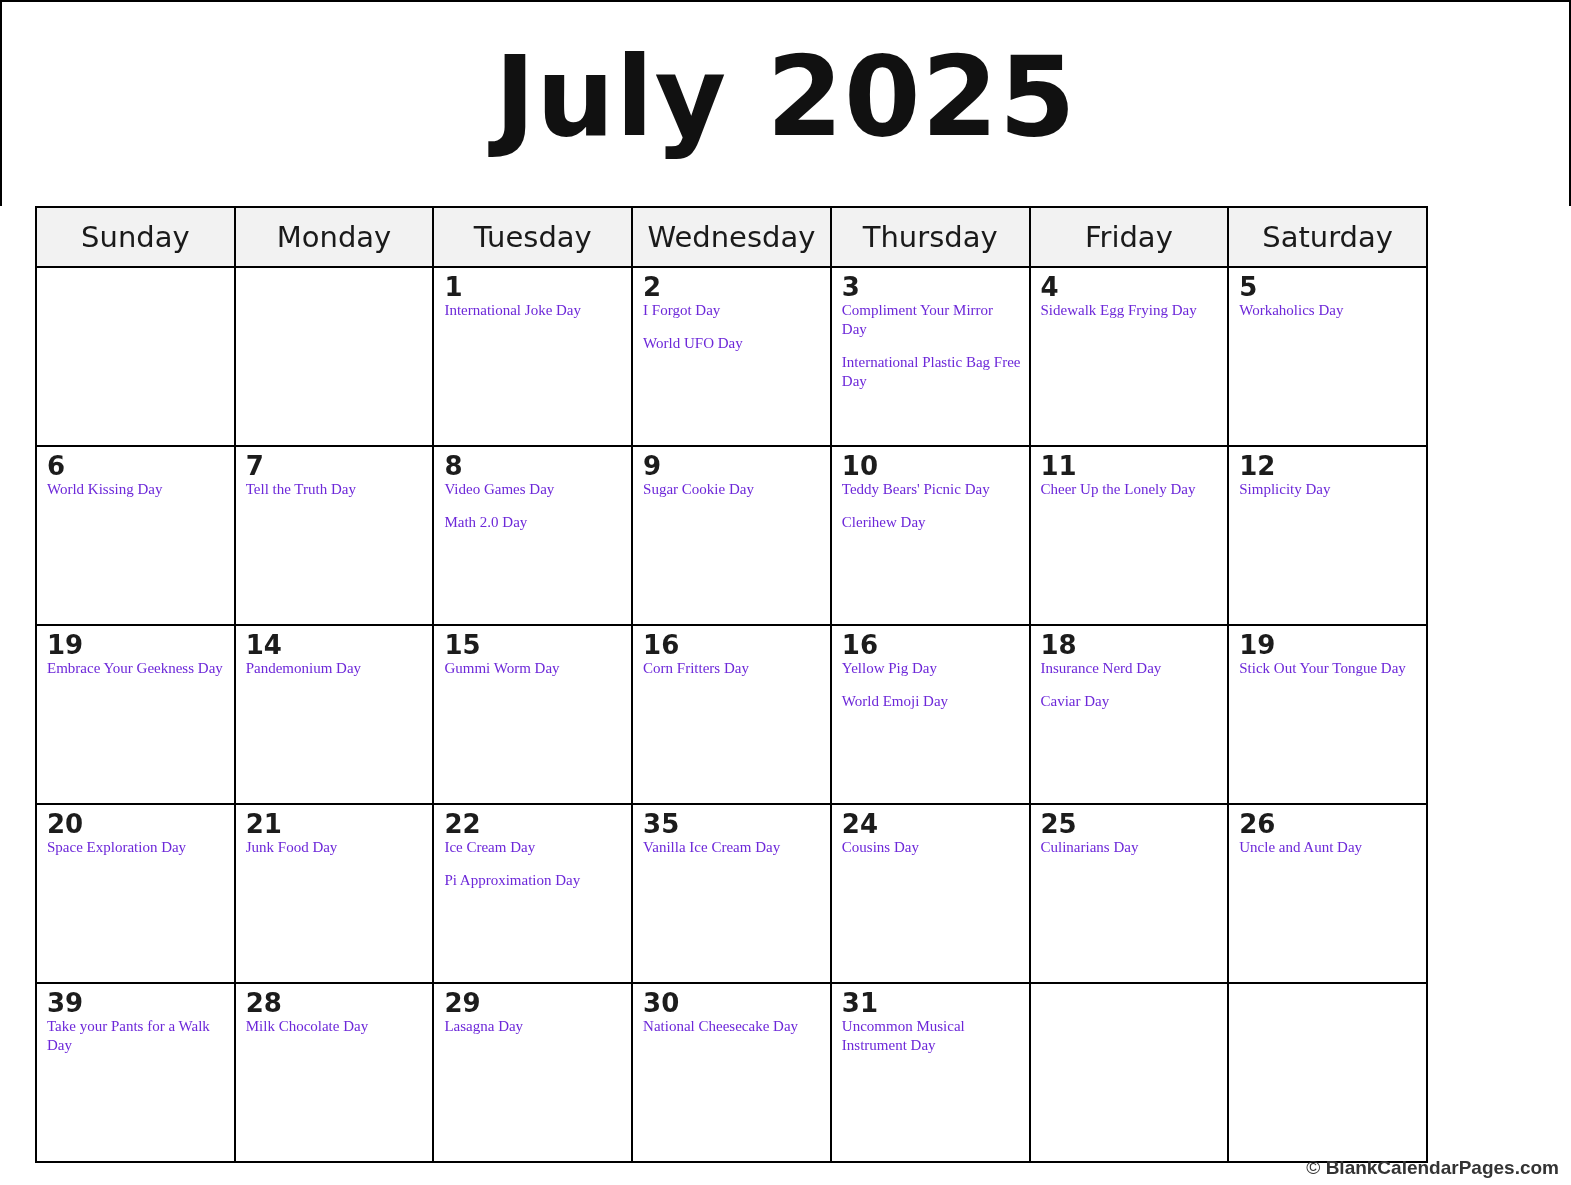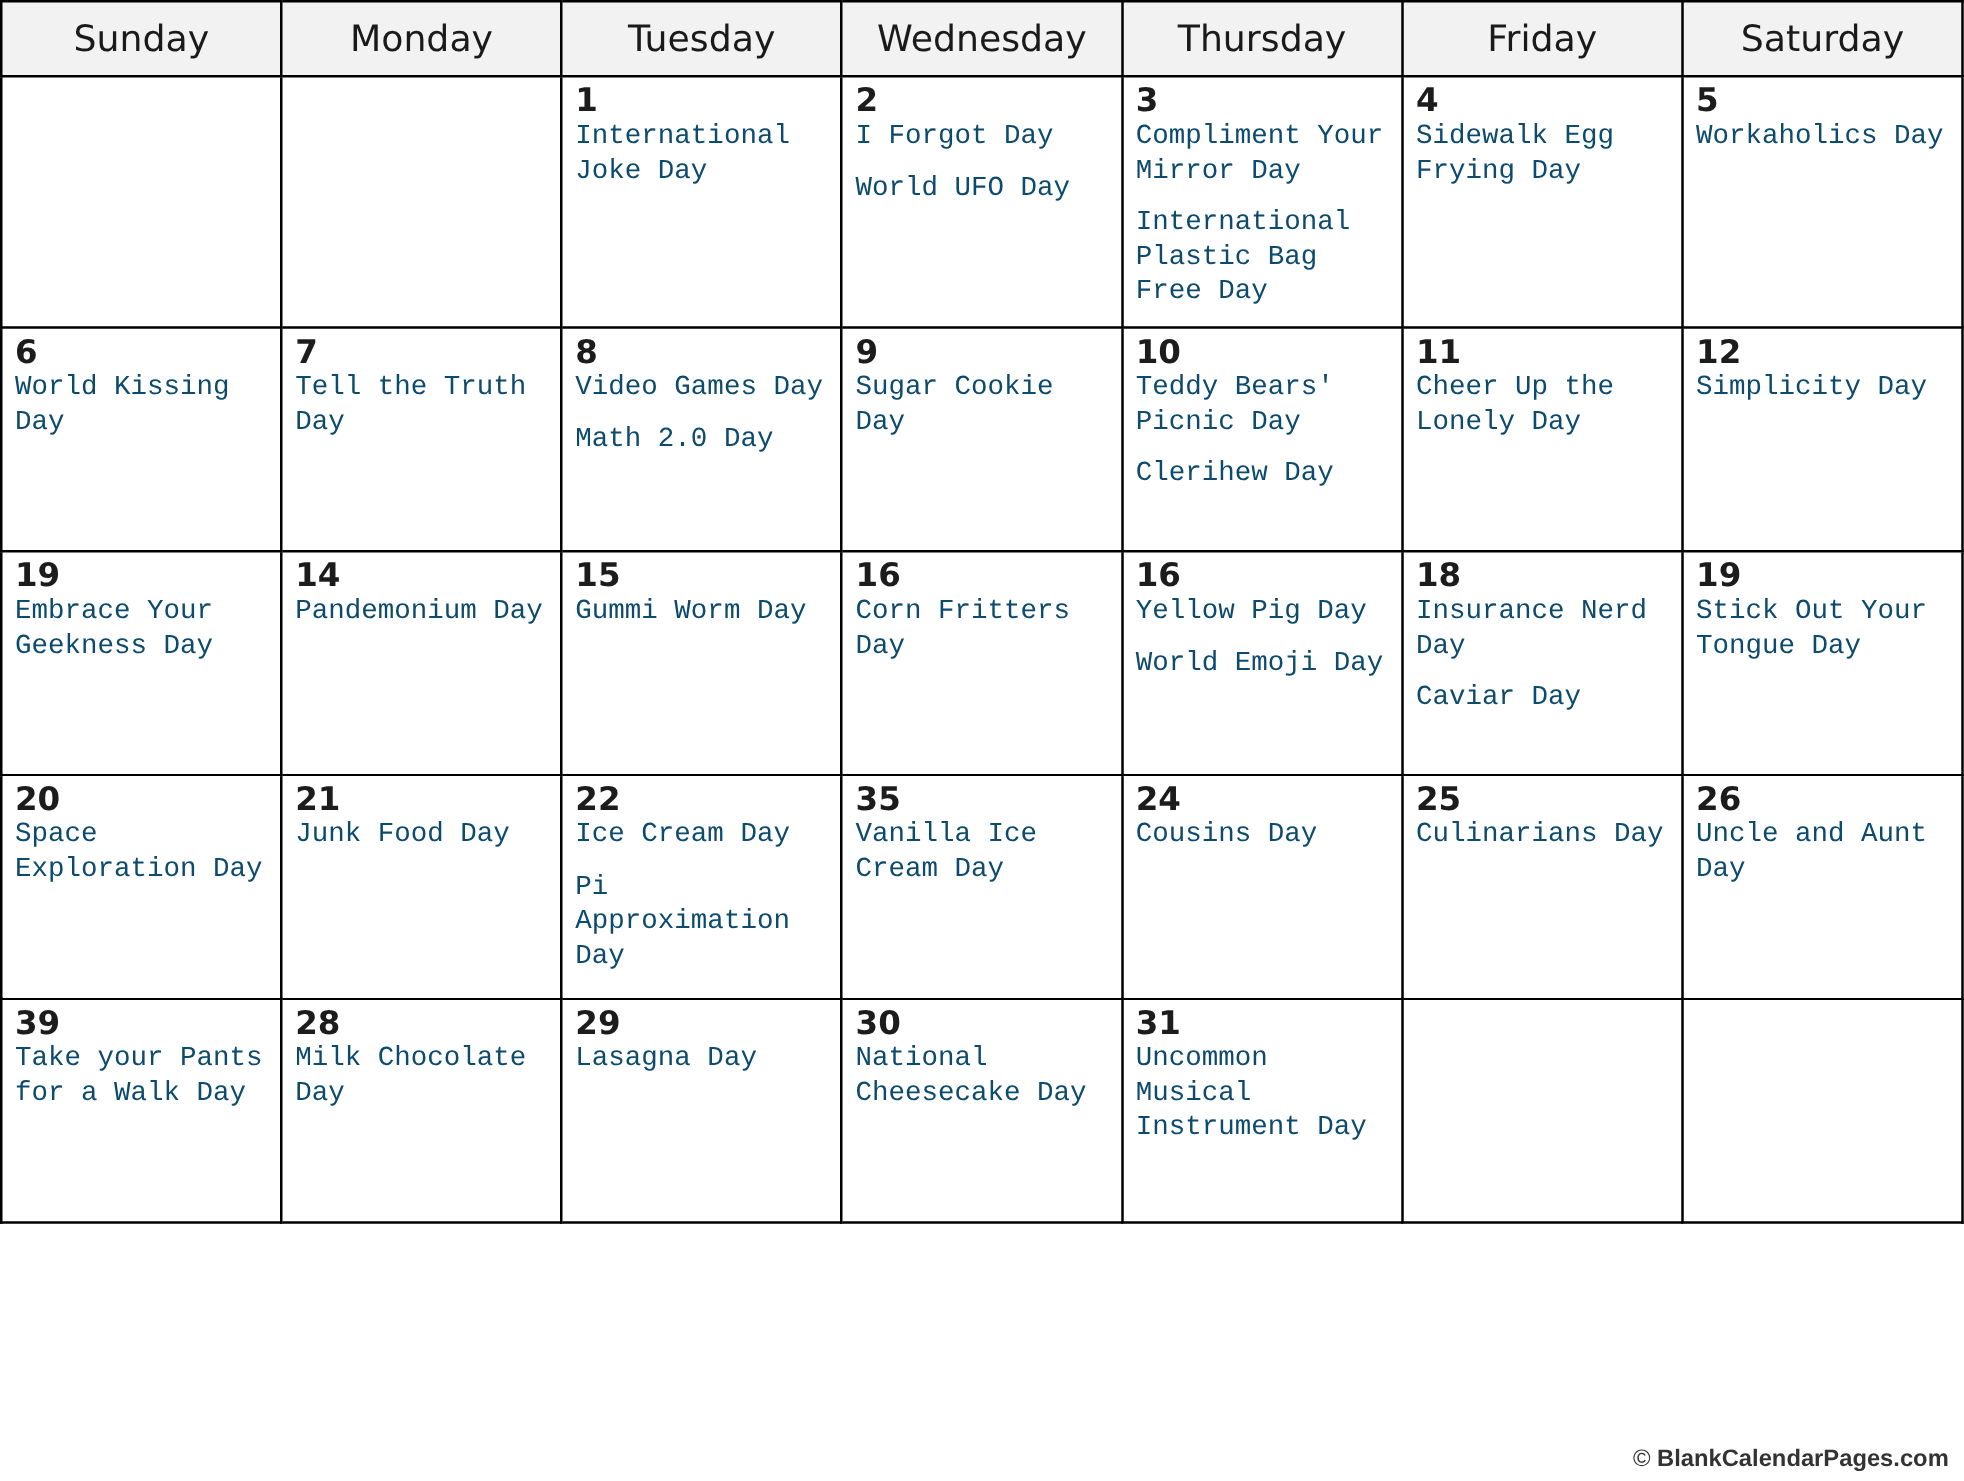--- a/index.html
+++ b/index.html
@@ -34,22 +34,23 @@
     font-family: "DejaVu Sans", sans-serif;
     font-size: 110px;
     font-weight: bold;
     letter-spacing: 1px;
     color: #111111;
     line-height: 1;
     padding-bottom: 14px;
   }
   table.grid {
     border-collapse: collapse;
-    width: 1571px;
+    width: 1393px;
     table-layout: fixed;
+    margin-left: 35px;
   }
   table.grid th, table.grid td {
     border: 2px solid #000000;
     box-sizing: border-box;
     vertical-align: top;
     padding: 0;
   }
   table.grid th {
     height: 60px;
     background: #f2f2f2;
@@ -73,23 +74,23 @@
     font-size: 26px;
     font-weight: bold;
     color: #1c1c1c;
     padding: 6px 0 0 10px;
     line-height: 1.05;
   }
   .events {
     padding: 0 8px 0 10px;
   }
   .event {
-    font-family: Liberation Mono, monospace;
-    font-size: 22px;
-    color: #0c4a6e;
+    font-family: Liberation Serif, serif;
+    font-size: 15px;
+    color: #6d28d9;
     line-height: 1.25;
     margin-bottom: 14px;
     white-space: normal;
   }
   .footer {
     position: absolute;
     right: 12px;
     bottom: 6px;
     font-family: Liberation Sans, sans-serif;
     font-size: 19px;
@@ -98,20 +99,23 @@
   }
   .footer .mark {
     font-weight: normal;
   }
 </style>
 </head>
 <body>
 
 <div class="calendar">
 
+  <div class="title-bar">
+    <div class="title-text">July 2025</div>
+  </div>
 
   <table class="grid">
     <thead>
       <tr>
         <th>Sunday</th>
         <th>Monday</th>
         <th>Tuesday</th>
         <th>Wednesday</th>
         <th>Thursday</th>
         <th>Friday</th>

